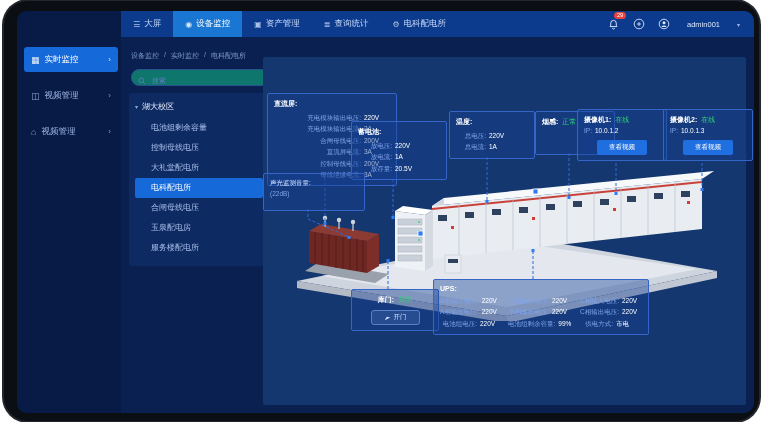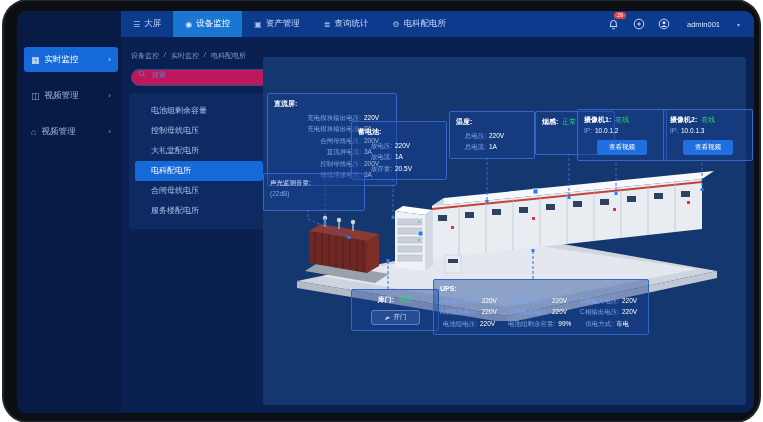--- a/index.html
+++ b/index.html
@@ -24,21 +24,21 @@
 
   
   .sidebar{position:absolute;left:7px;top:36px;width:94px;}
   .sbitem{height:25px;border-radius:3px;display:flex;align-items:center;padding:0 7px;color:#9db4e4;font-size:8.5px;gap:5px;margin-bottom:11px;cursor:pointer;}
   .sbitem.active{background:#1669d8;color:#fff;}
   .sbitem .sic{font-size:9px;opacity:.9;}
   .sbitem .chev{margin-left:auto;font-size:8px;opacity:.8;}
 
   
   .breadcrumb{position:absolute;left:114px;top:40px;display:flex;gap:5px;font-size:7px;color:#7f9bd0;}
-  .searchbox{position:absolute;left:114px;top:58px;width:124px;height:15px;background:#be185d;border:1px solid #27508f;border-radius:8px;display:flex;align-items:flex-start;padding:0 6px;gap:4px;}
+  .searchbox{position:absolute;left:114px;top:58px;width:124px;height:15px;background:#0f766e;border:1px solid #27508f;border-radius:8px;display:flex;align-items:flex-end;padding:0 6px;gap:4px;}
   .searchbox input{background:transparent;border:none;outline:none;color:#cfe0ff;font-size:7px;width:90px;font-family:inherit;}
   .searchbox input::placeholder{color:#5f7fc0;}
   .tree{position:absolute;left:112px;top:82px;width:128px;background:#0e2a63;border-radius:3px;padding:8px 6px;}
   .tparent{color:#e8f0ff;font-size:8px;margin-bottom:6px;display:flex;gap:4px;align-items:center;cursor:pointer;}
   .titem{height:20px;line-height:20px;padding-left:16px;font-size:8px;color:#a9c0ea;border-radius:2px;cursor:pointer;white-space:nowrap;}
   .titem.sel{background:#1669d8;color:#fff;}
 
   
   .main{position:absolute;left:246px;top:46px;width:483px;height:348px;background:#15376f;border-radius:2px;}
 
@@ -141,25 +141,30 @@
 
       <div class="searchbox">
         <svg width="8" height="8" viewBox="0 0 12 12">
             <circle cx="5" cy="5" r="3.4" fill="none" stroke="#5f7fc0" stroke-width="1.2"></circle>
             <path d="M7.6 7.6 L10.5 10.5" stroke="#5f7fc0" stroke-width="1.2"></path>
           </svg>
         <input type="text" placeholder="搜索" style="">
       </div>
 
       <div class="tree">
+        <div class="tparent">
+          <span style="font-size:6px;color:#8fa8d8;">▾</span>
+          <span>湖大校区</span>
+        </div>
         <div class="titem">电池组剩余容量</div>
         <div class="titem">控制母线电压</div>
         <div class="titem">大礼堂配电所</div>
         <div class="titem sel">电科配电所</div>
         <div class="titem">合闸母线电压</div>
+        <div class="titem">玉泉配电房</div>
         <div class="titem">服务楼配电所</div>
       </div>
 
       <div class="main"></div>
 
       <svg class="scene" viewBox="0 0 460 170">
 
         <g>
           <polygon points="30,130 240,165 450,120 250,85" fill="#cfd5de"></polygon>
           <polygon points="30,130 240,165 240,172 30,137" fill="#b4bbc7"></polygon>

